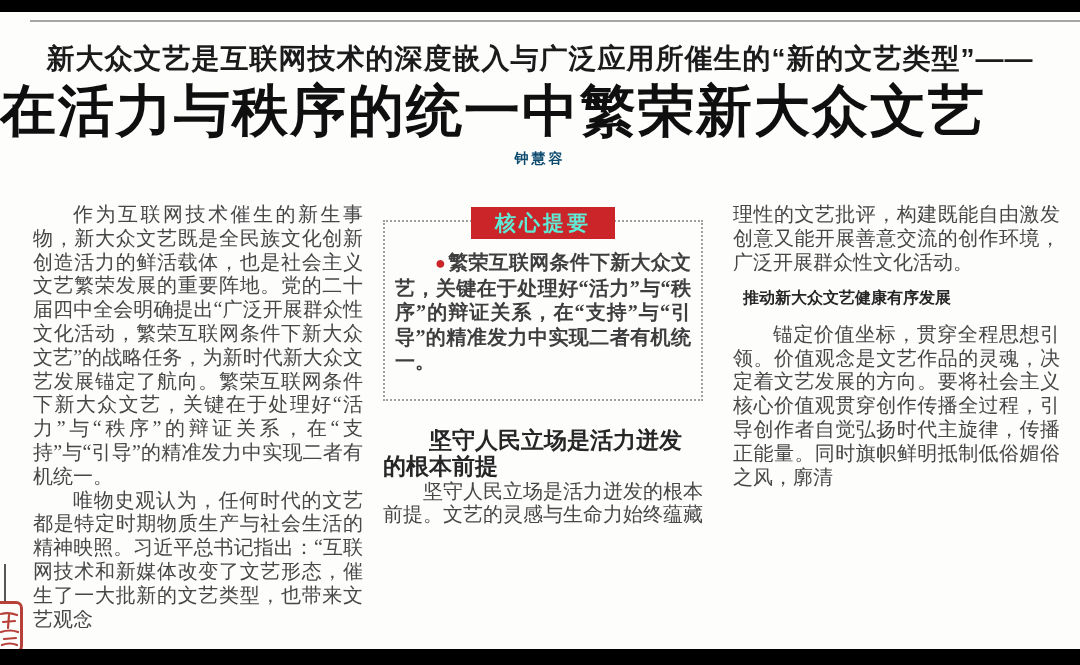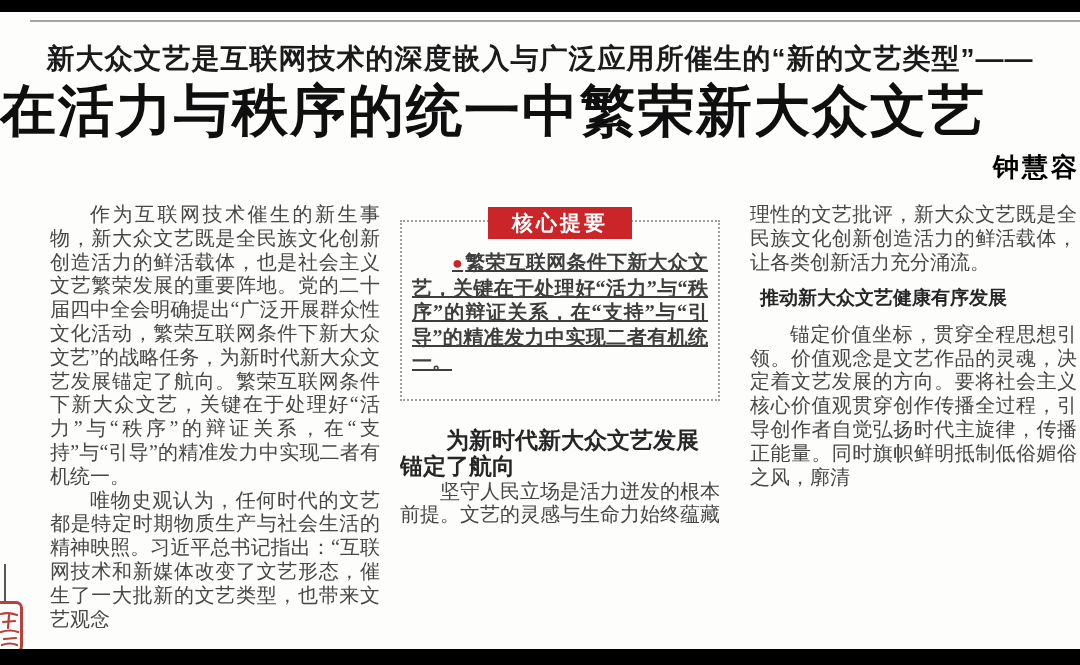--- a/index.html
+++ b/index.html
@@ -16,56 +16,56 @@
   .kicker {
     position: absolute; top: 40px; left: 0; width: 100%; text-align: center;
     font-family: "Liberation Sans", "DejaVu Sans", sans-serif;
     font-weight: 700; font-size: 28px; color: #1b1b1b; letter-spacing: 1px; white-space: nowrap;
   }
   .headline {
     position: absolute; top: 74px; left: 0; width: 100%; 
     font-weight: 900; font-size: 56px; color: #0f0f0f; letter-spacing: 2px; white-space: nowrap;
   }
   .author {
-    position: absolute; top: 150px; left: 0; width: 100%; text-align: right;
+    position: absolute; top: 150px; left: 0; width: 100%; text-align: center;
     font-family: "Liberation Sans", "DejaVu Sans", sans-serif;
-    font-weight: 700; font-size: 26px; color: #000000; letter-spacing: 3px;
+    font-weight: 700; font-size: 14px; color: #0c4a6e; letter-spacing: 3px;
   }
 
   .col {
     position: absolute; top: 203px; bottom: 0; overflow: hidden;
-    text-align: justify; color: #474747; font-size: 20px; line-height: 23.8px; margin-left: 17px;
+    text-align: justify; color: #474747; font-size: 20px; line-height: 23.8px;
   }
   .col p { margin: 0; }
   .col-left  { left: 33px;  width: 330px; }
   .col-mid   { left: 383px; width: 320px; }
   .col-right { left: 733px; width: 327px; }
   .indent { text-indent: 2em; }
 
   .subhead {
     font-family: "Liberation Sans", "DejaVu Sans", sans-serif;
     font-weight: 700; color: #262626; font-size: 23px; line-height: 26.5px;
     text-align: left; text-indent: 2em; margin: 15px 0 11px;
   }
   .col-mid .subhead { margin-top: 26px; }
-  .subhead.one-line { text-indent: 10px; font-size: 19px; margin: 11px 0 11px; }
+  .subhead.one-line { text-indent: 10px; font-size: 16px; margin: 11px 0 11px; }
 
   .core-box {
     position: relative; border: 2px dotted #9f9f9f;
     margin: 17px 0 0; padding: 28px 10px 25px;
   }
   .core-badge {
     position: absolute; top: -15px; left: 50%; transform: translateX(-50%);
-    background: #cb2529; color: #ffffff; white-space: nowrap;
+    background: #cb2529; color: #5eead4; white-space: nowrap;
     font-family: "Liberation Sans", "DejaVu Sans", sans-serif;
     font-weight: 700; font-size: 21px; letter-spacing: 3px; padding: 4px 24px;
   }
   .core-text {
     font-size: 20px; line-height: 24.5px; color: #3e3e3e;
-    font-weight: 600; text-indent: 2em; text-align: justify; text-decoration: underline;
+    font-weight: 600; text-indent: 2em; text-align: justify;
   }
   .core-bullet { color: #cb2529; font-size: 18px; margin-right: 2px; }
 
   .artifact-line { position: absolute; left: 4px; top: 564px; width: 2px; height: 38px; background: #565656; }
   .seal {
     position: absolute; left: -10px; top: 601px; width: 33px; height: 52px;
     border: 3px solid #b8403a; border-radius: 7px; z-index: 5; overflow: hidden;
   }
   .seal svg { position: absolute; left: 2px; top: 4px; }
 </style>
@@ -83,26 +83,26 @@
   <div class="col col-left">
     <p class="indent">作为互联网技术催生的新生事物，新大众文艺既是全民族文化创新创造活力的鲜活载体，也是社会主义文艺繁荣发展的重要阵地。党的二十届四中全会明确提出“广泛开展群众性文化活动，繁荣互联网条件下新大众文艺”的战略任务，为新时代新大众文艺发展锚定了航向。繁荣互联网条件下新大众文艺，关键在于处理好“活力”与“秩序”的辩证关系，在“支持”与“引导”的精准发力中实现二者有机统一。</p>
     <p class="indent">唯物史观认为，任何时代的文艺都是特定时期物质生产与社会生活的精神映照。习近平总书记指出：“互联网技术和新媒体改变了文艺形态，催生了一大批新的文艺类型，也带来文艺观念</p>
   </div>
 
   <div class="col col-mid">
     <div class="core-box">
       <div class="core-badge">核心提要</div>
       <p class="core-text"><span class="core-bullet">●</span><span>繁荣互联网条件下新大众文艺，关键在于处理好“活力”与“秩序”的辩证关系，在“支持”与“引导”的精准发力中实现二者有机统一。</span></p>
     </div>
-    <p class="subhead">为新时代新大众文艺发展锚定了航向</p>
+    <p class="subhead">坚守人民立场是活力迸发的根本前提</p>
     <p class="indent">坚守人民立场是活力迸发的根本前提。文艺的灵感与生命力始终蕴藏</p>
   </div>
 
   <div class="col col-right">
-    <p>理性的文艺批评，新大众文艺既是全民族文化创新创造活力的鲜活载体，让各类创新活力充分涌流。</p>
+    <p>理性的文艺批评，构建既能自由激发创意又能开展善意交流的创作环境，广泛开展群众性文化活动。</p>
     <p class="subhead one-line">推动新大众文艺健康有序发展</p>
     <p class="indent">锚定价值坐标，贯穿全程思想引领。价值观念是文艺作品的灵魂，决定着文艺发展的方向。要将社会主义核心价值观贯穿创作传播全过程，引导创作者自觉弘扬时代主旋律，传播正能量。同时旗帜鲜明抵制低俗媚俗之风，廓清</p>
   </div>
 
   <div class="artifact-line"></div>
   <div class="seal">
     <svg width="26" height="42" viewBox="0 0 26 42">
       <g stroke="#b8403a" stroke-width="2.2" fill="none" stroke-linecap="round">
         <path d="M6 6 Q 14 4 22 7"></path>
         <path d="M8 14 L 20 13"></path>

